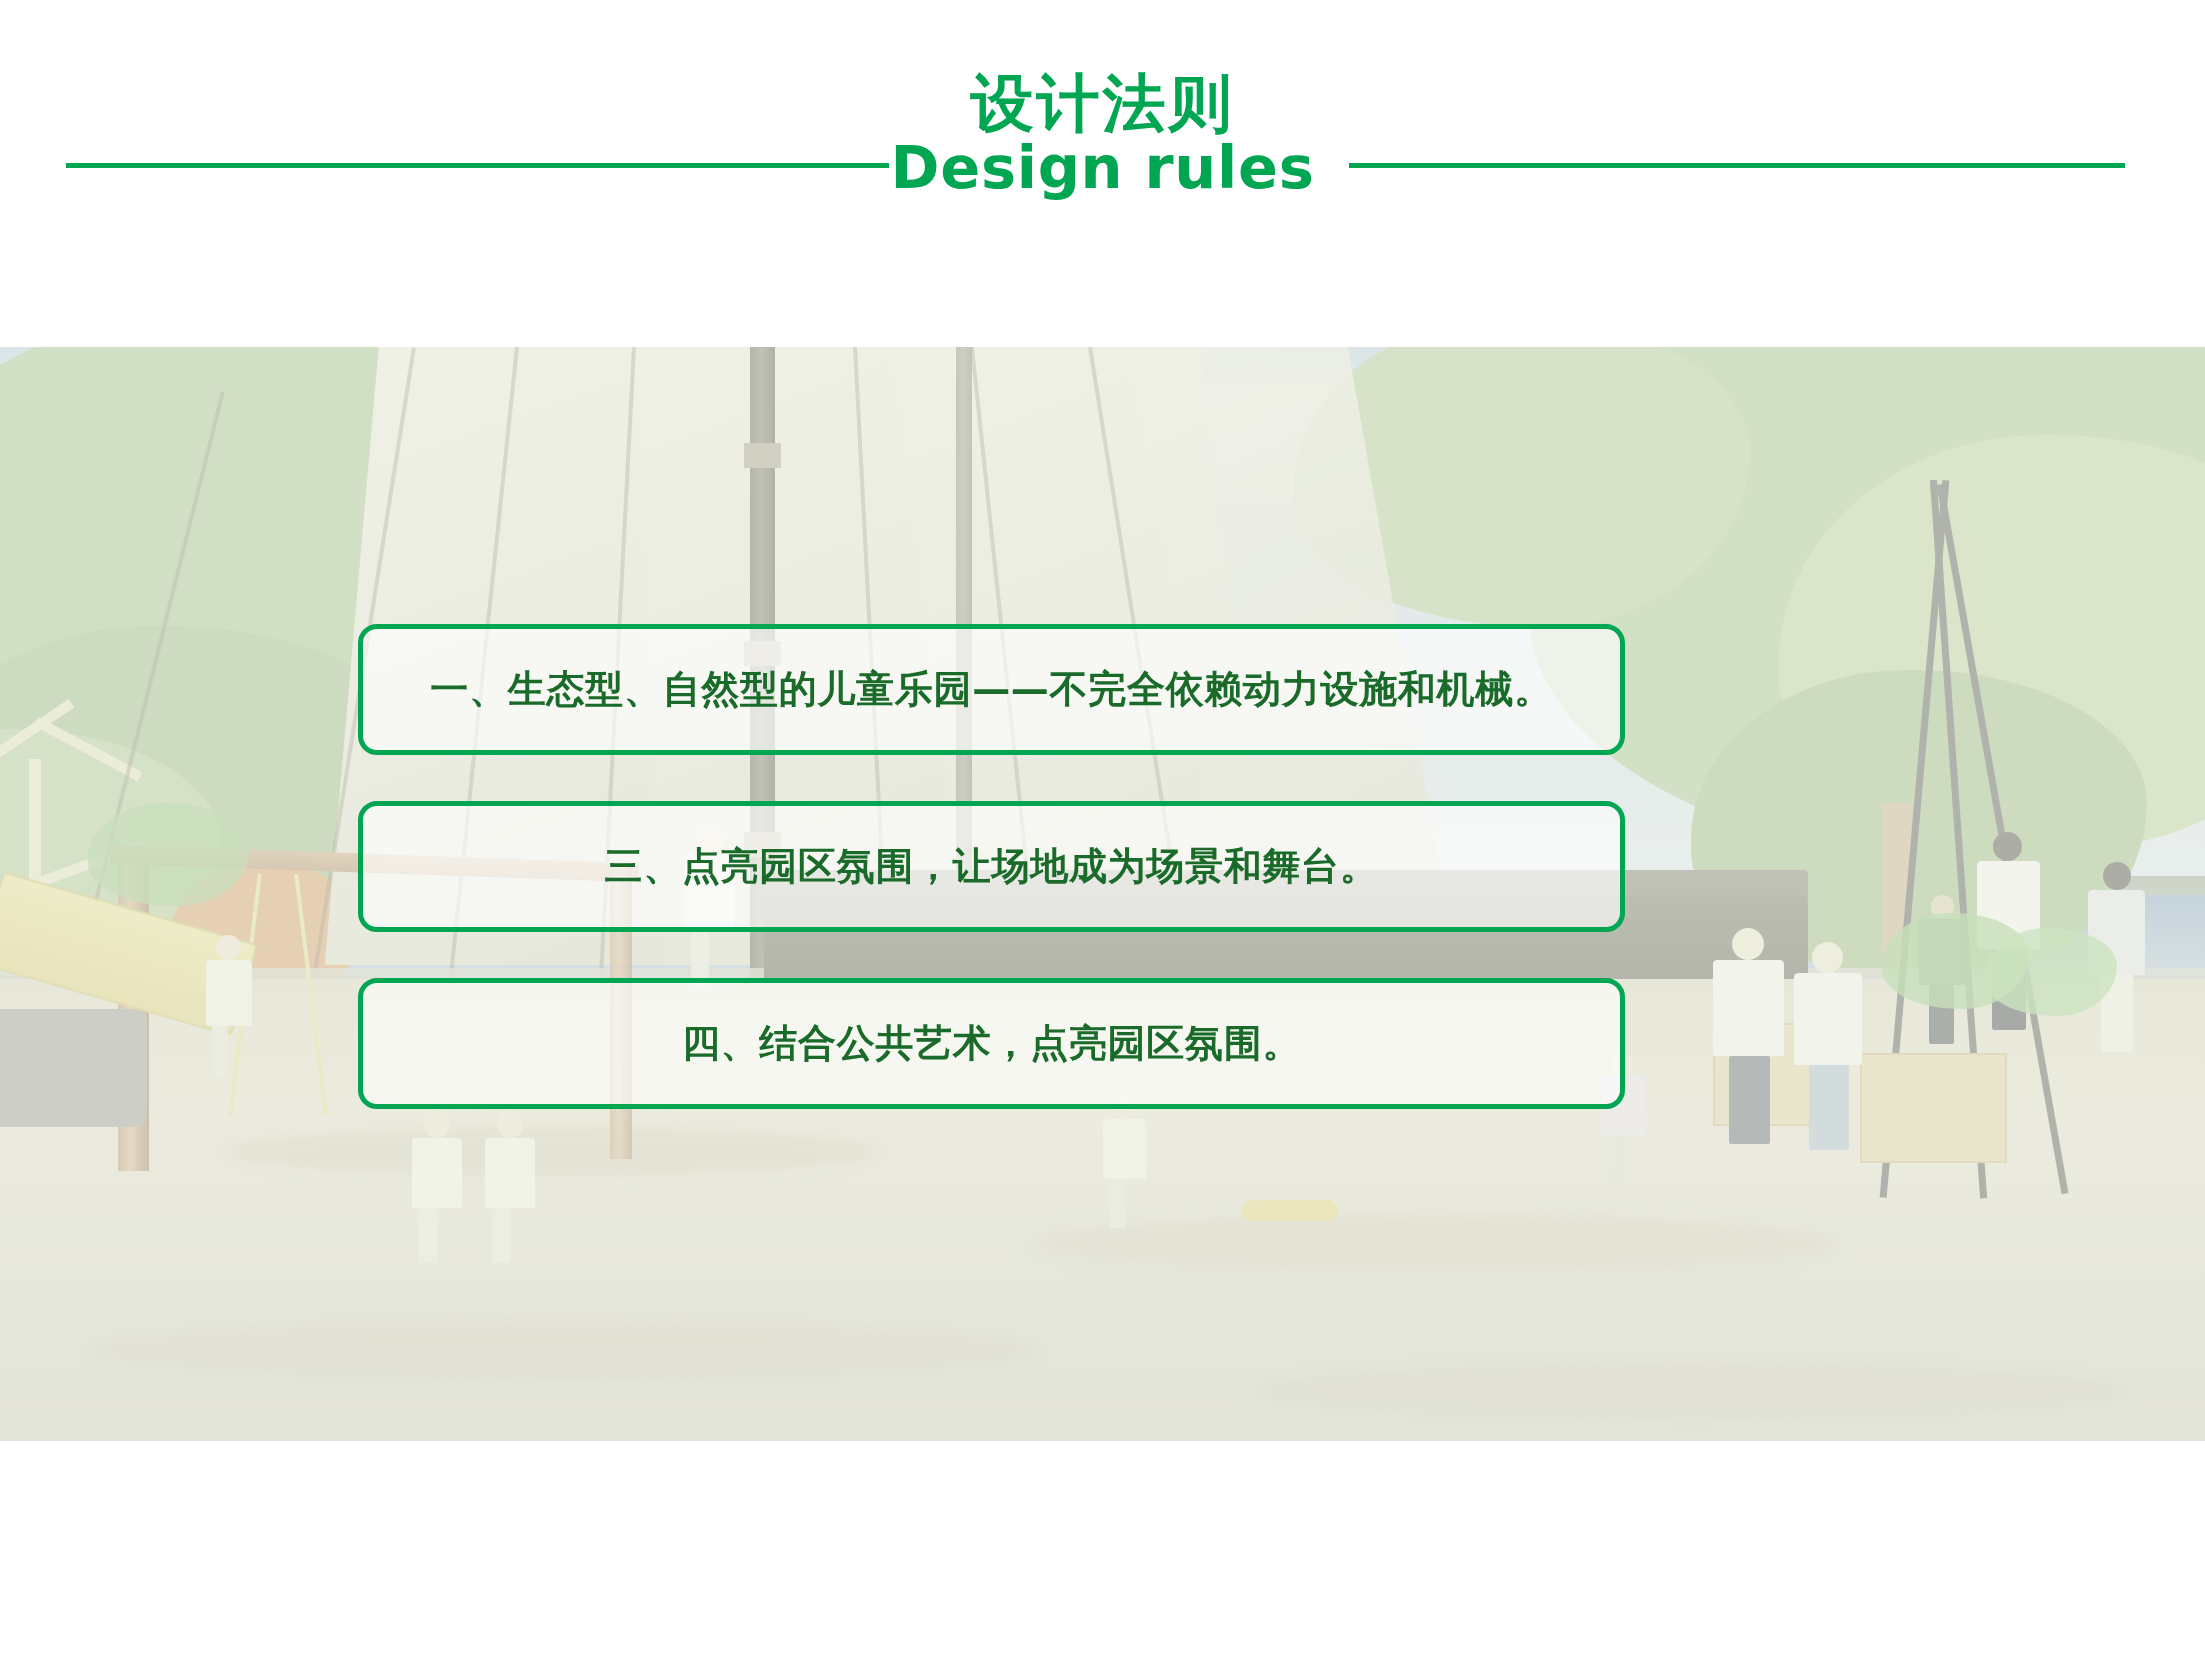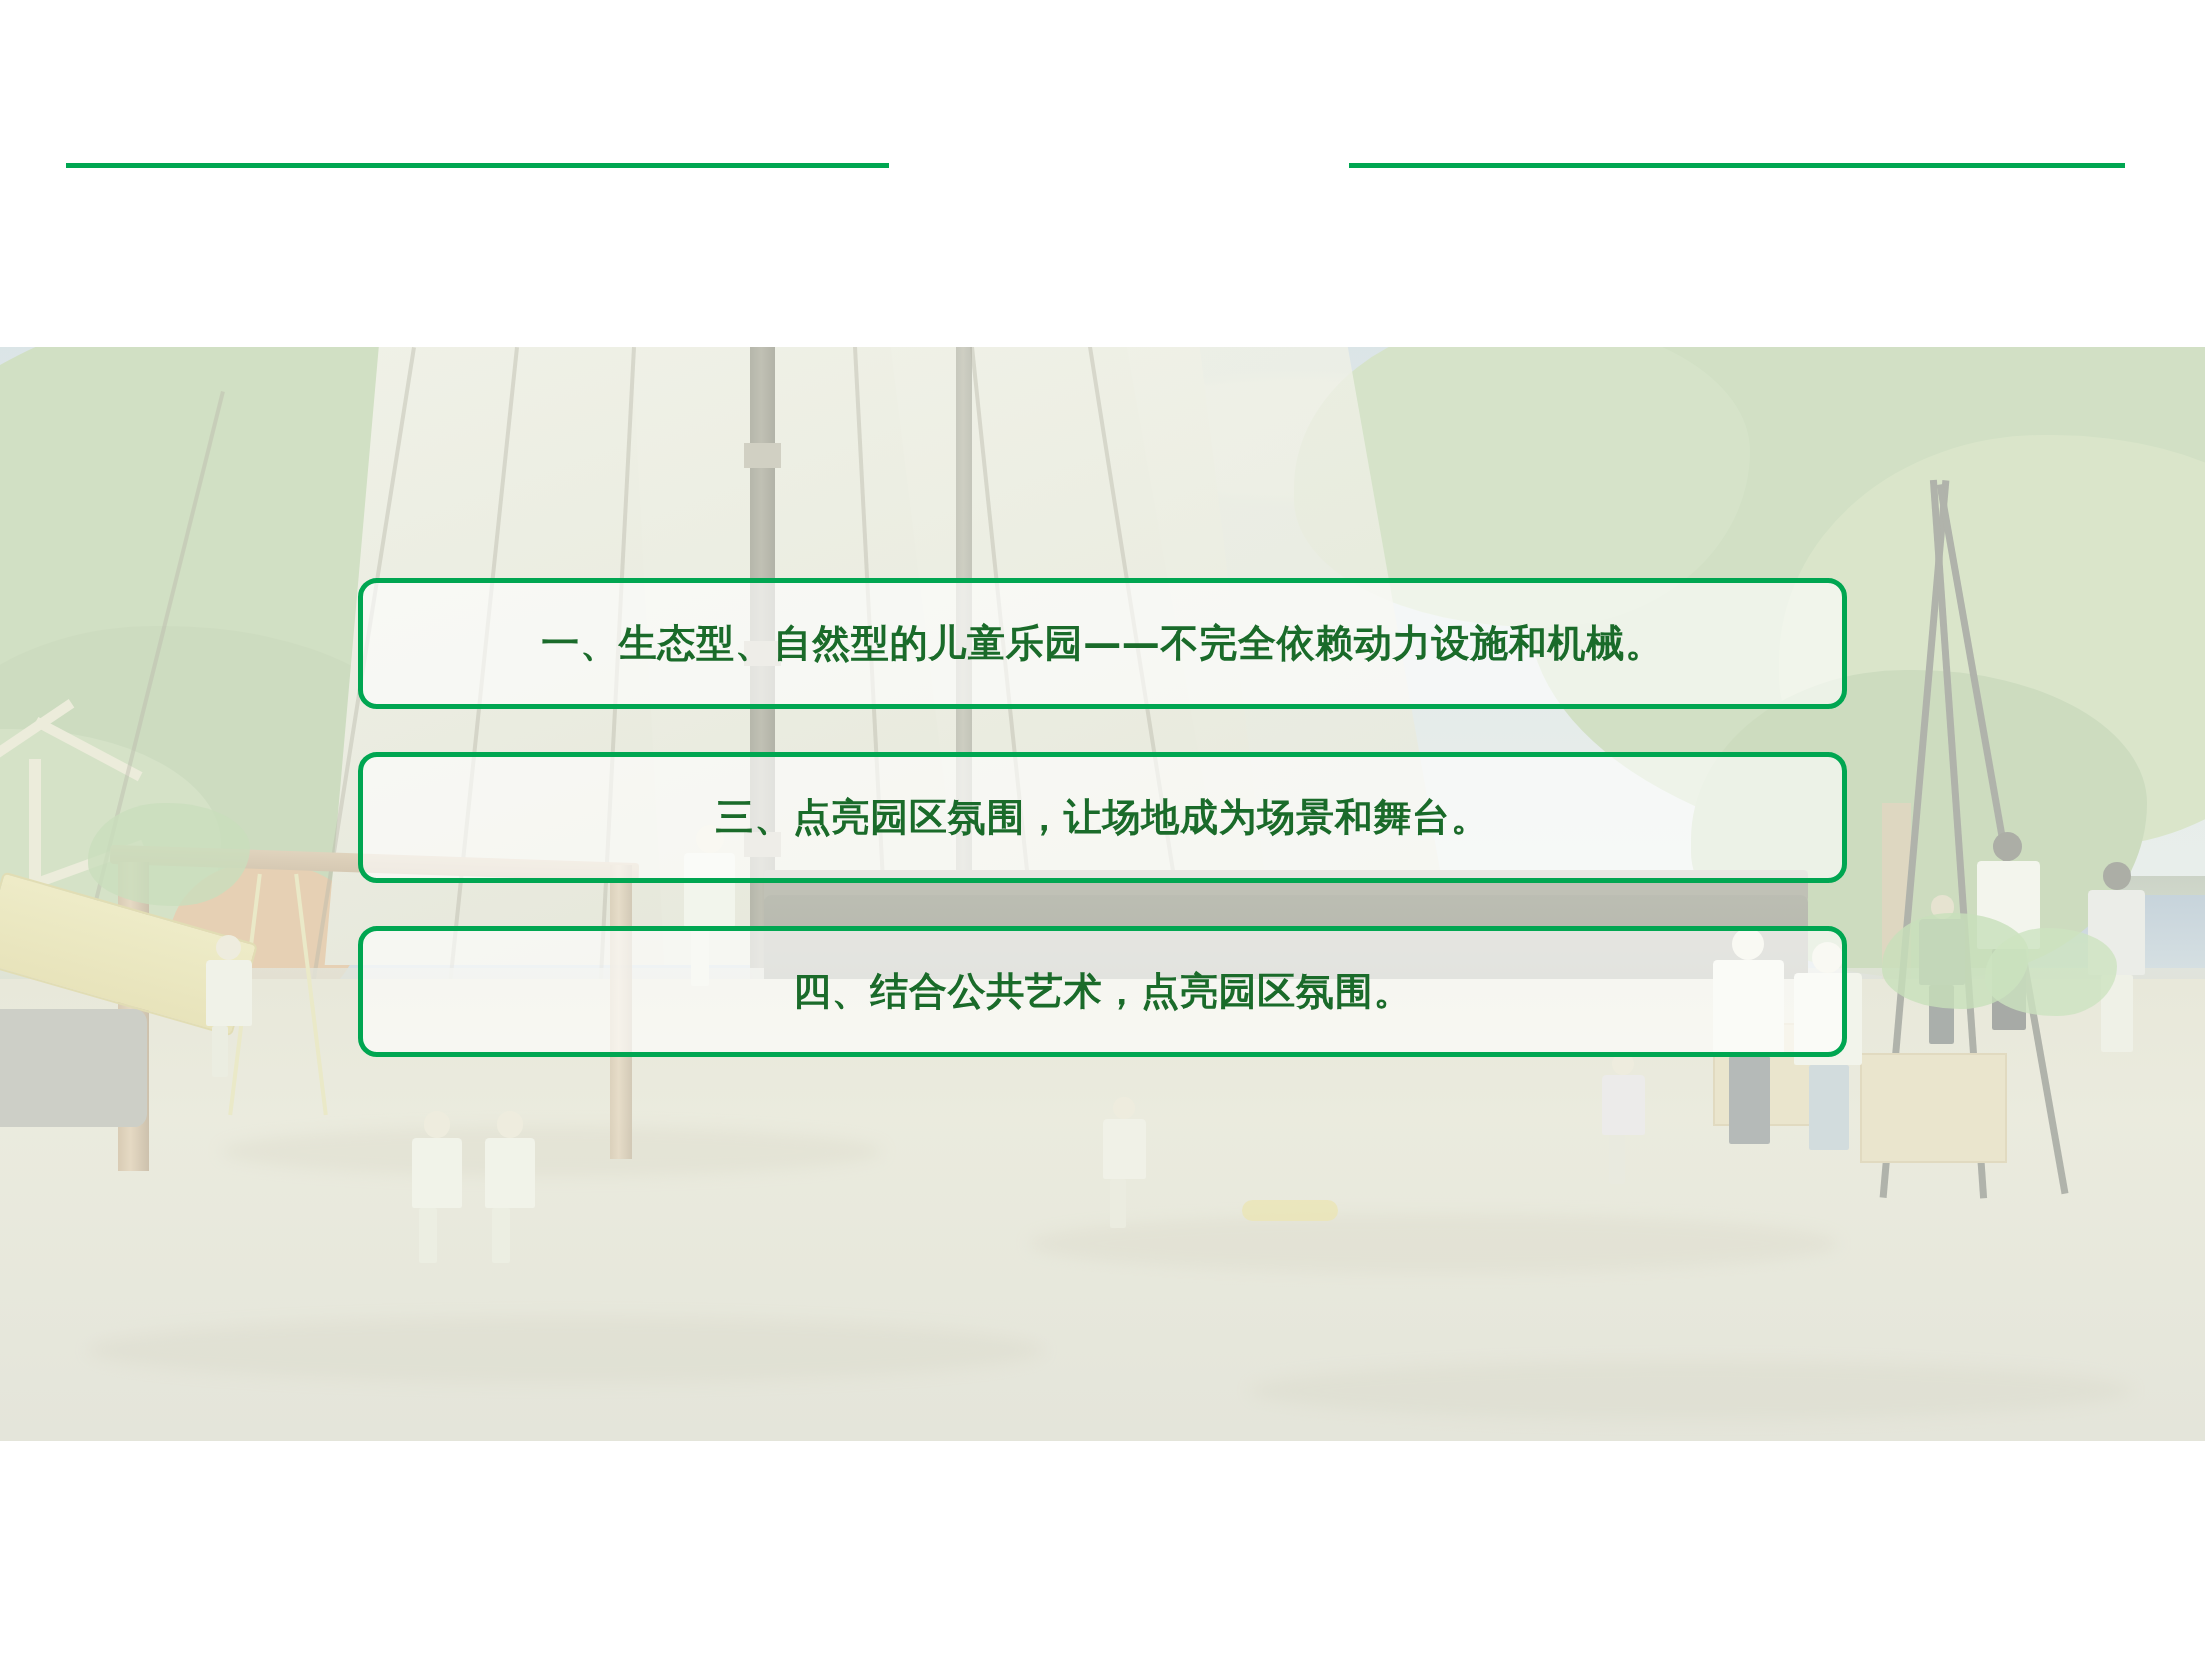--- a/index.html
+++ b/index.html
@@ -83,39 +83,43 @@
       transform:rotate(16deg); border-radius:5.9px; border:2.2px solid #cbb657; }
   
   .person { position:absolute; }
   .p-head { border-radius:50%; }
   .p-body { border-radius:4.4px 4.4px 2.2px 2.2px; }
   .p-leg  { border-radius:2.2px; }
 
   
   #rules { position:absolute; left:358px; top:578px; width:1489px; }
   .rule-box {
-    position:relative; width:1489px; height:131px; margin-bottom:43px;
+    position:relative; width:1267px; height:131px; margin-bottom:43px;
     border:5.1px solid #00a651; border-radius:19px;
     background:rgba(255,255,255,.62);
-    display:flex; align-items:center; justify-content:center;
+    display:flex; align-items:center; justify-content:center;margin-top:46px;
   }
   .rule-text {
     color:#1a6b2a; font-weight:bold; font-size:38px; letter-spacing:0.7px;
     white-space:nowrap;
     font-family:"DejaVu Sans","Liberation Sans",sans-serif;
   }
 </style>
 </head>
 <body>
 
 <div id="slide">
 
   <div id="header">
     <div class="rule" id="rule-left"></div>
     <div class="rule" id="rule-right"></div>
+    <div id="title-block">
+      <div id="title-cn">设计法则</div>
+      <div id="title-en">Design rules</div>
+    </div>
   </div>
 
   <div id="scene">
     <div id="scene-img">
 
       <div class="ly" id="sky"></div>
       <div class="ly cloud" style="left:412px;  top:51px;  width:382px; height:110px;"></div>
       <div class="ly cloud" style="left:1088px; top:29px;  width:456px; height:125px;"></div>
       <div class="ly cloud" style="left:1654px; top:96px; width:382px; height:103px;"></div>
       <div class="ly cloud" style="left:132px;  top:221px; width:515px; height:118px;"></div>

